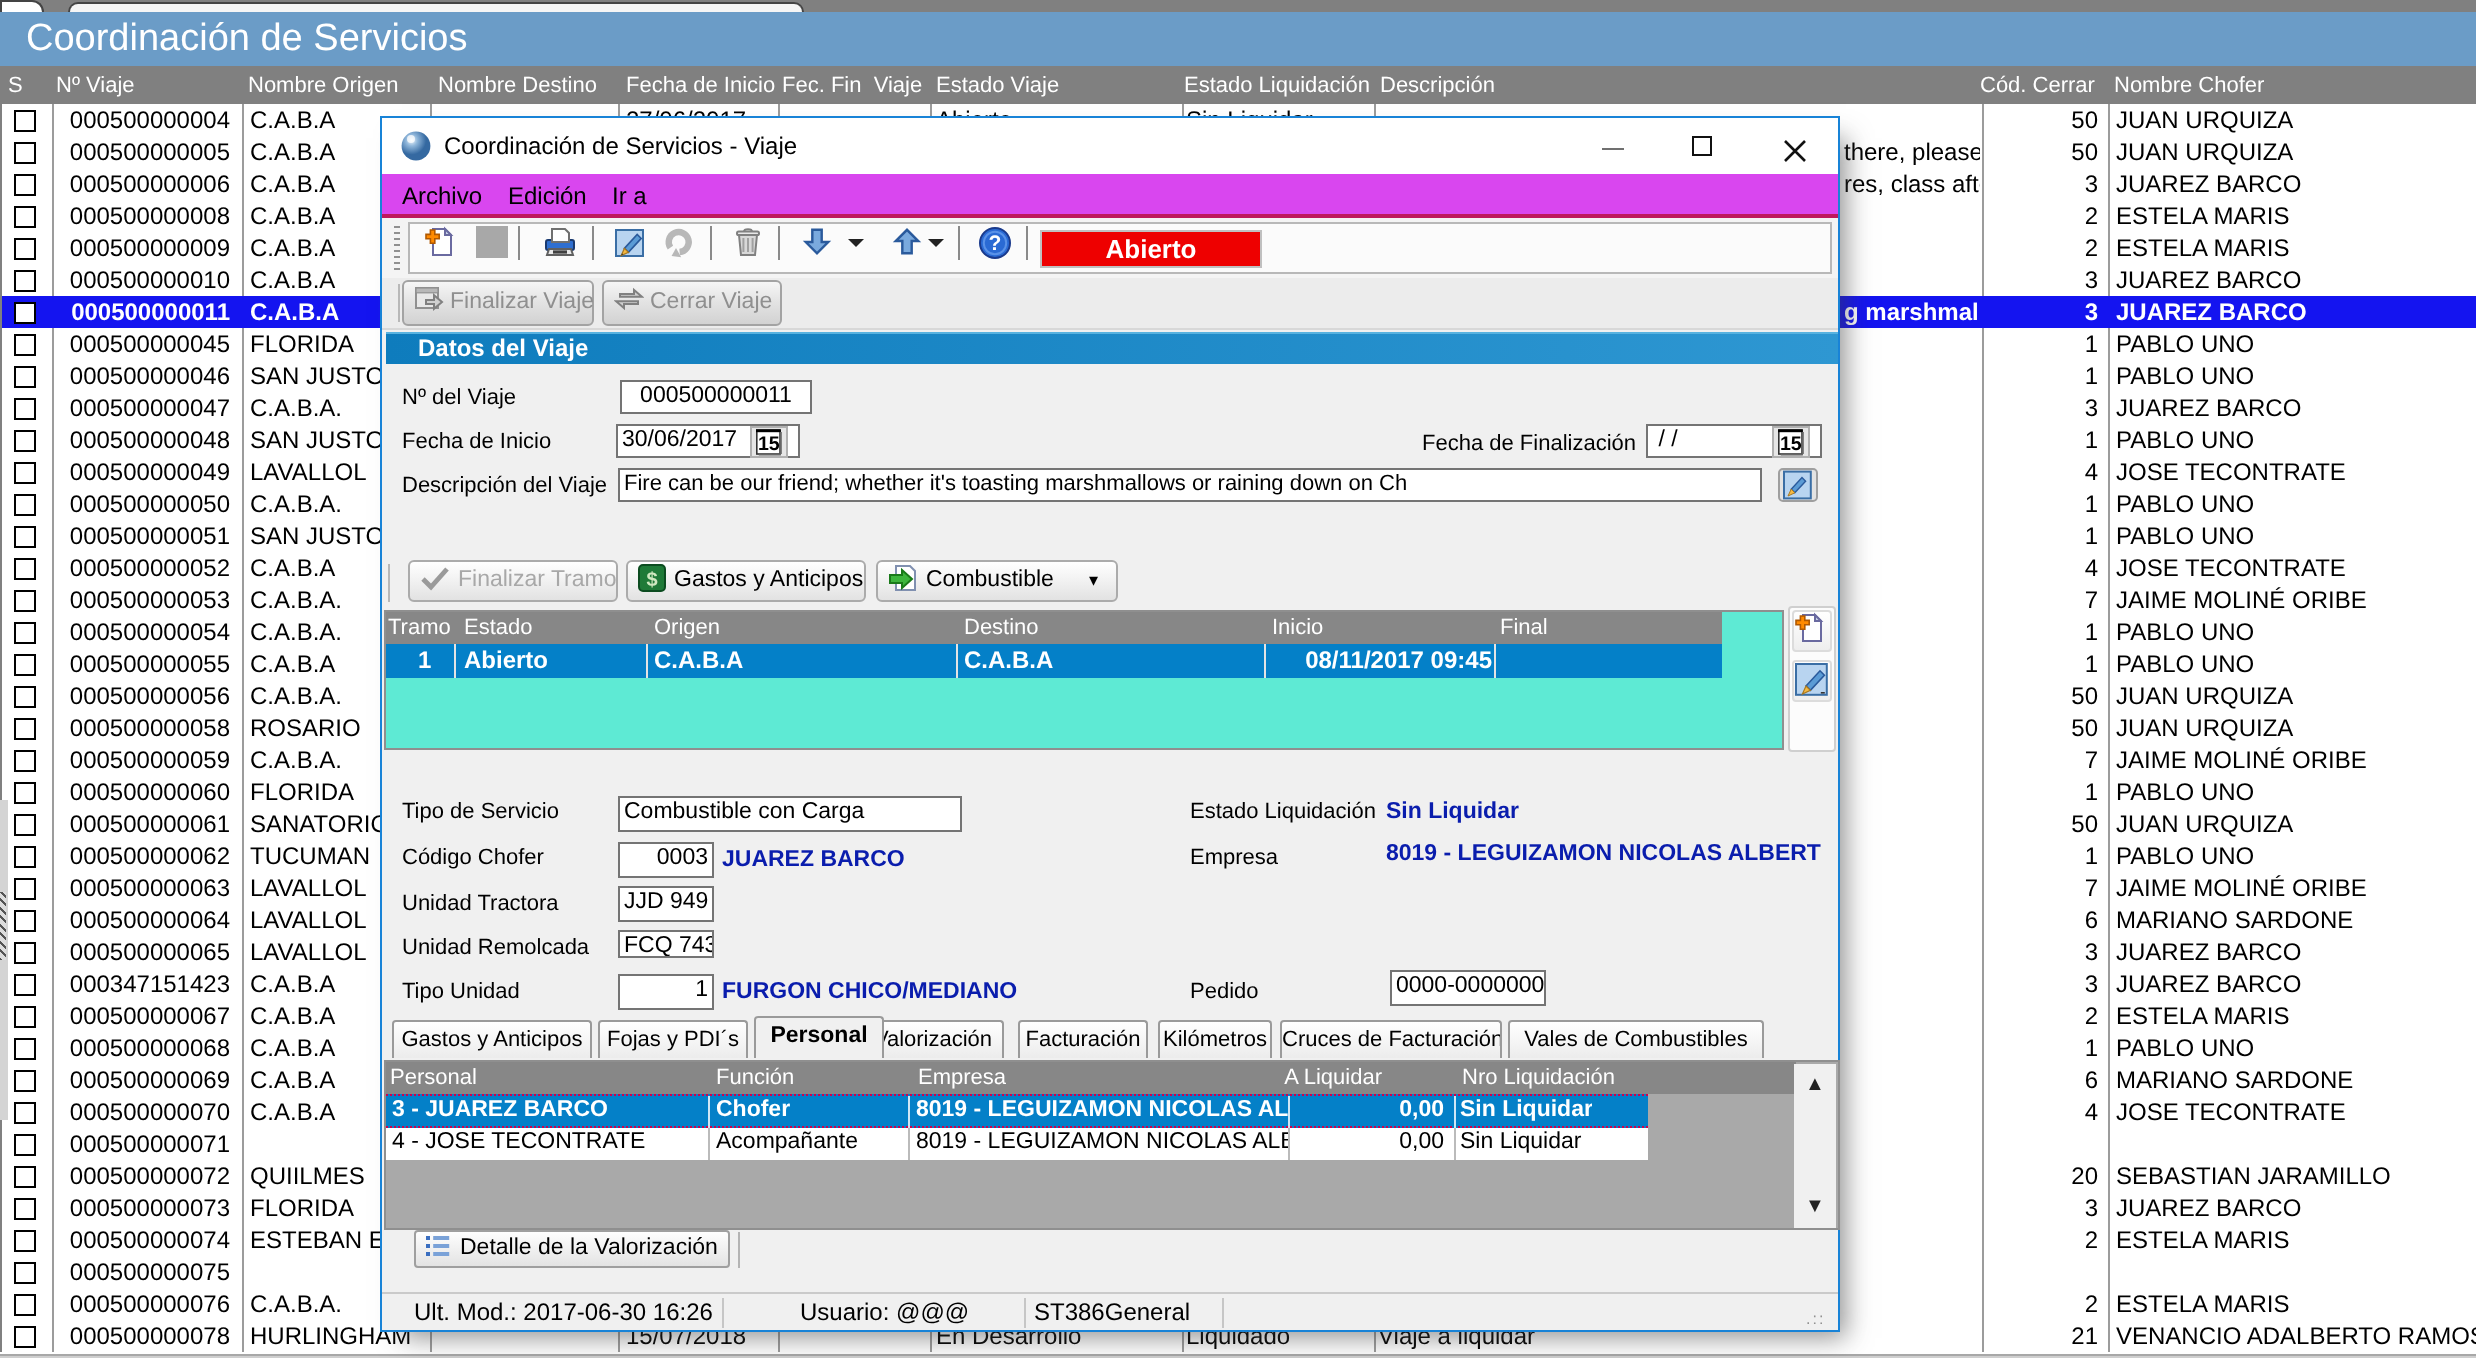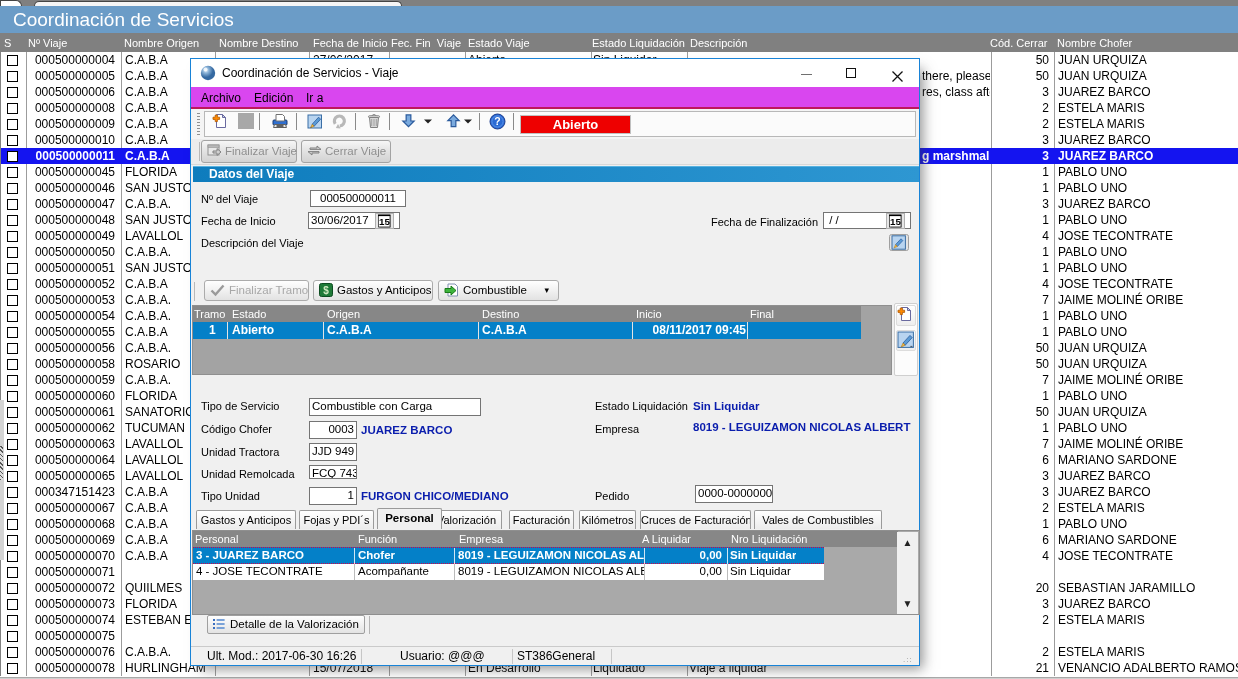--- a/index.html
+++ b/index.html
@@ -57,21 +57,21 @@
 color:#fff;font-weight:bold;font-size:12px;line-height:15px;padding-left:16px;border-top:1px solid #57b2e0}
 label{position:absolute;font-size:11px;color:#000;white-space:nowrap}
 .field{position:absolute;background:#fff;border:1px solid #747474;font-size:11.5px;color:#000;
 line-height:15px;padding:0 2px;white-space:nowrap;overflow:hidden}
 .navy{position:absolute;font-size:11.5px;font-weight:bold;color:#0a1dad;white-space:nowrap}
 
 .tbtn{position:absolute;top:0px;height:21px;border:1px solid #ababab;border-radius:3px;
 background:linear-gradient(#ffffff,#f1f1f1 50%,#e2e2e2);font-size:11.5px;line-height:19px;color:#000;white-space:nowrap}
 .tbtn svg{vertical-align:-3px;margin:0 4px 0 5px}
 
-#tgrid{position:absolute;left:1px;top:246px;width:700px;height:70px;background:#a3a3a3;border:1px solid #8f8f8f}
+#tgrid{position:absolute;left:1px;top:246px;width:700px;height:70px;background:#5eead4;border:1px solid #8f8f8f}
 #tghead{position:absolute;left:0;top:0;width:668px;height:16px;background:#878787;color:#fff;font-size:11px}
 #tghead span{position:absolute;top:2px}
 #tgrow{position:absolute;left:0;top:16px;width:668px;height:17px;background:#0480c8;
 color:#fff;font-weight:bold;font-size:12px}
 #tgrow span{position:absolute;top:1px;white-space:nowrap}
 #minibtns{position:absolute;left:703px;top:244px;width:24px;height:73px;background:#fcfcfc;border:1px solid #cfcfcf;border-radius:2px}
 .mini{position:absolute;left:1px;width:20px;height:21px;border:1px solid #dcdcdc;border-radius:2px;background:linear-gradient(#fff,#eee)}
 
 #tabs{position:absolute;left:0px;top:449px;width:730px;height:21px;font-size:12px}
 .tab{position:absolute;top:2px;height:19px;background:linear-gradient(#ffffff,#ececec);border:1px solid #9a9a9a;border-bottom:none;
@@ -522,20 +522,21 @@
  <label style="left:520px;top:157px">Fecha de Finalización</label>
  <div class="field" style="left:632px;top:153px;width:88px;height:17px">&nbsp;/ /</div>
  <span class="abs" style="left:695px;top:154px"><svg width="19" height="16" viewBox="0 0 19 16">
         <rect x="0.5" y="0.5" width="18" height="15" fill="#e6e6e6" stroke="#b0b0b0"></rect>
         <rect x="3.4" y="2" width="11.6" height="12" fill="#fff" stroke="#333" stroke-width="0.8"></rect>
         <path d="M3 2.4h12.4" stroke="#000" stroke-width="1.4"></path>
         <path d="M15.4 3 v11 M4.4 14.3 h11" stroke="#666" stroke-width="1"></path>
         <text x="9.4" y="11.8" font-size="9.8" font-weight="bold" fill="#000" text-anchor="middle" font-family="Liberation Sans">15</text>
       </svg></span>
  <label style="left:10px;top:178px">Descripción del Viaje</label>
+ <div class="field" style="left:118px;top:175px;width:572px;height:17px;font-size:11px">Fire can be our friend; whether it's toasting marshmallows or raining down on Ch</div>
  <span class="abs" style="left:698px;top:175px"><svg width="20" height="17" viewBox="0 0 20 17">
         <rect x="0.5" y="0.5" width="19" height="16" rx="2" fill="#e3e3e3" stroke="#9f9f9f"></rect>
         <rect x="3" y="1.8" width="13.4" height="13.4" fill="#b8d4f0" stroke="#3a6ea5"></rect>
         <path d="M6.6 10.6 L12 4.8 L13.8 6.6 L8.4 12.4 z" fill="#5b9bd5" stroke="#2a5a9c" stroke-width="0.7"></path>
         <path d="M5 14 L6.6 10.6 L8.4 12.4 z" fill="#f5b942" stroke="#a87820" stroke-width="0.5"></path>
       </svg></span>
 
  <div style="position:absolute;left:0;top:221px;width:728px;height:24px;background:#f0f0f0">
       <i style="position:absolute;left:3px;top:2px;width:1px;height:19px;background:#b8b8b8"></i>
   <span class="tbtn" style="left:13px;width:105px;color:#a8a8a8"><svg width="15" height="13" viewBox="0 0 15 13">

